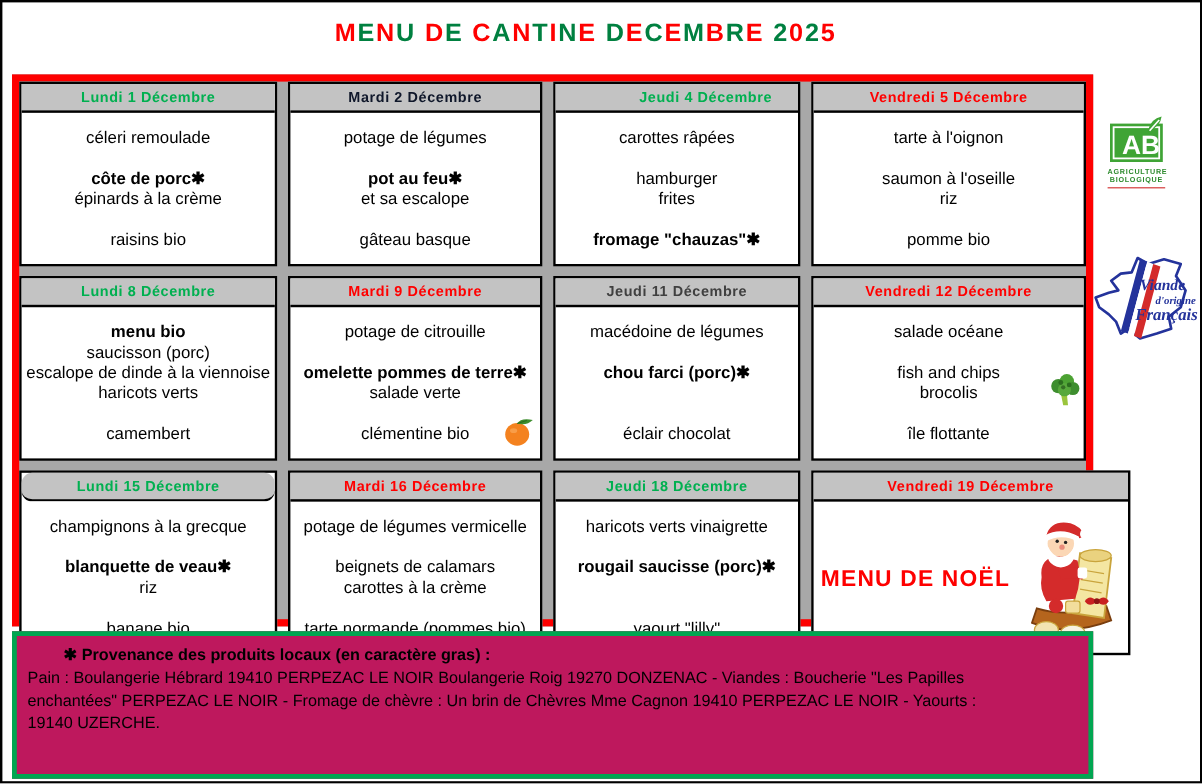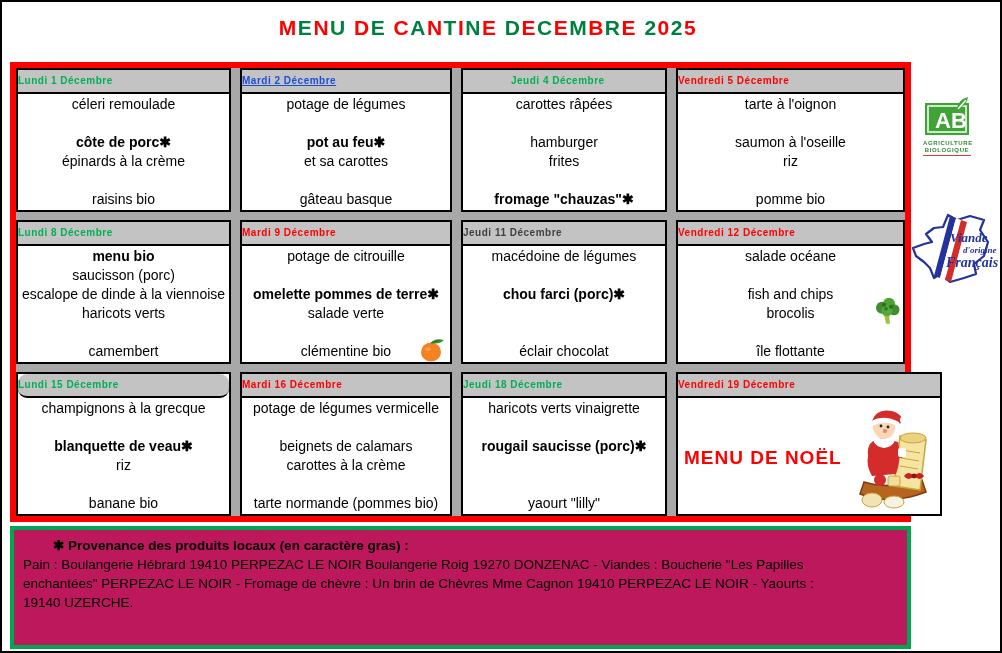--- a/index.html
+++ b/index.html
@@ -22,26 +22,26 @@
   .week{
     display:grid;grid-template-columns:215px 212px 206px 1fr;column-gap:9px;
     flex:1;
   }
   .day{
     display:flex;flex-direction:column;box-sizing:border-box;
     border:2px solid #000;background:#fff;
   }
   .day-header{
     background:#C3C3C3;border-bottom:2px solid #000;
-    font-weight:bold;font-size:10px;line-height:22px;height:22px;
+    text-align:center;font-weight:bold;font-size:12px;line-height:22px;height:22px;
     letter-spacing:.5px;
   }
   .day-body{
     flex:1;display:flex;flex-direction:column;justify-content:space-between;
-    padding:2px 2px;font-size:14px;text-align:center;color:#000;
+    padding:12px 2px;font-size:14px;text-align:center;color:#000;
   }
   .line{position:relative;min-height:17px;line-height:17px;white-space:nowrap;}
   .line.bold{font-weight:bold;}
   .line .inline-icon{position:absolute;right:1px;top:50%;transform:translateY(-58%);}
   
   .day-body.christmas{
     flex-direction:row;align-items:center;justify-content:space-between;
     padding:4px 2px 0 6px;
   }
   .noel-label{
@@ -76,26 +76,26 @@
           <div class="day-body">
             <div class="line"><span>céleri remoulade</span></div>
             <div class="line"><span>&nbsp;</span></div>
             <div class="line bold"><span>côte de porc✱</span></div>
             <div class="line"><span>épinards à la crème</span></div>
             <div class="line"><span>&nbsp;</span></div>
             <div class="line"><span>raisins bio</span></div>
           </div>
         </div>
         <div class="day">
-          <div class="day-header" style="color: #1d4ed8; text-decoration: underline;">Mardi 2 Décembre</div>
+          <div class="day-header" style="color: #0f172a;">Mardi 2 Décembre</div>
           <div class="day-body">
             <div class="line"><span>potage de légumes</span></div>
             <div class="line"><span>&nbsp;</span></div>
             <div class="line bold"><span>pot au feu✱</span></div>
-            <div class="line"><span>et sa carottes</span></div>
+            <div class="line"><span>et sa escalope</span></div>
             <div class="line"><span>&nbsp;</span></div>
             <div class="line"><span>gâteau basque</span></div>
           </div>
         </div>
         <div class="day">
           <div class="day-header" style="color: rgb(0, 176, 80); padding-left: 48px;">Jeudi 4 Décembre</div>
           <div class="day-body">
             <div class="line"><span>carottes râpées</span></div>
             <div class="line"><span>&nbsp;</span></div>
             <div class="line"><span>hamburger</span></div>

